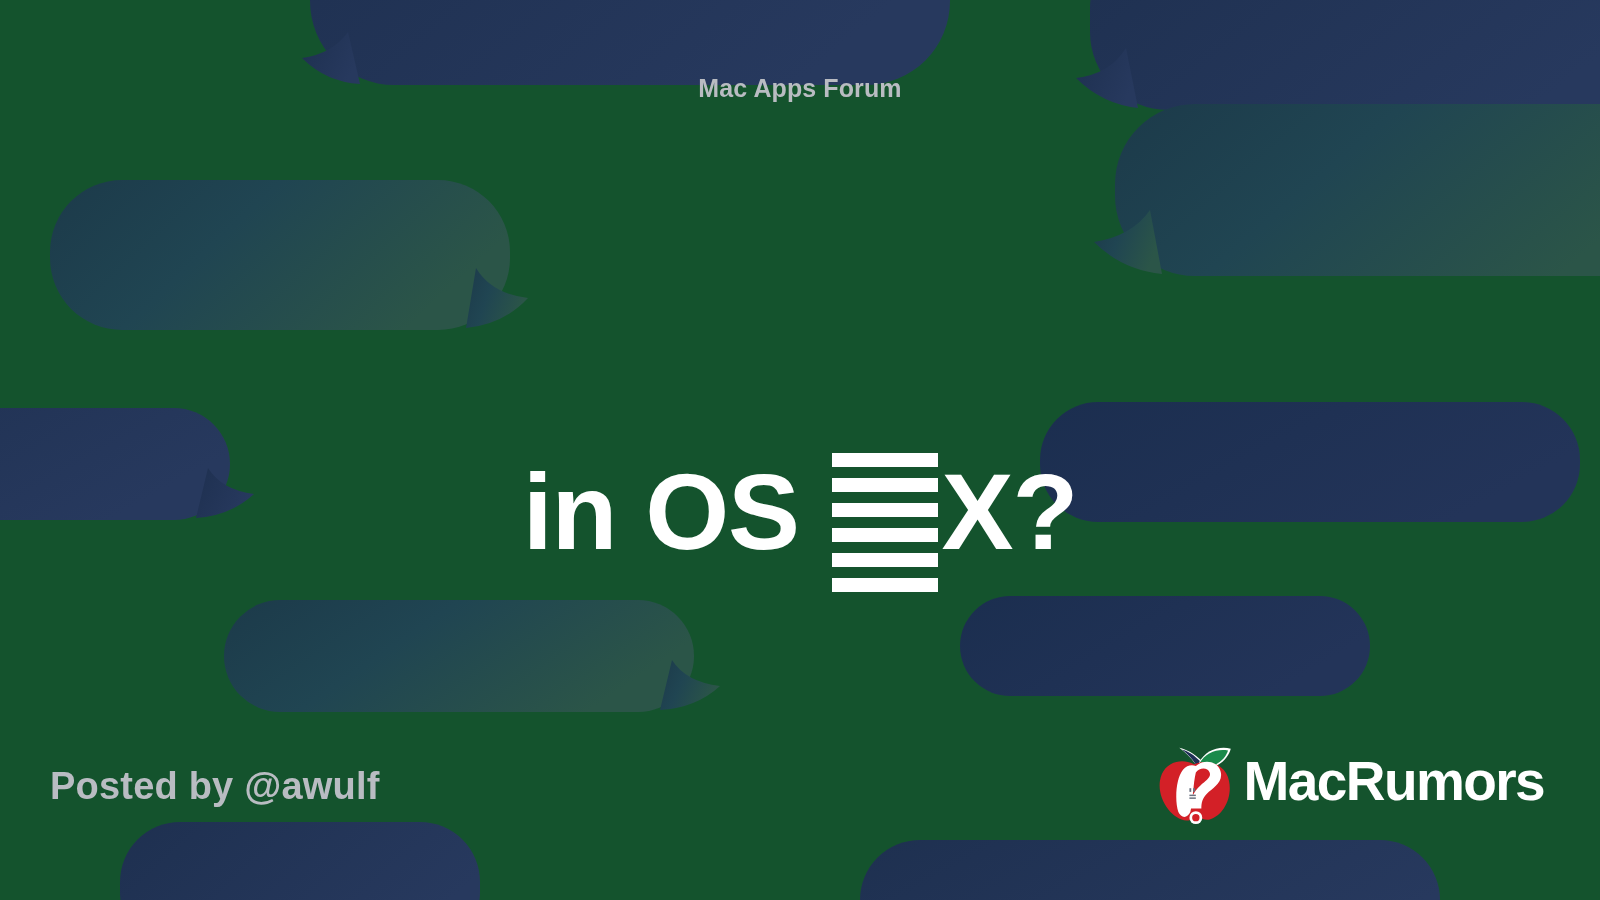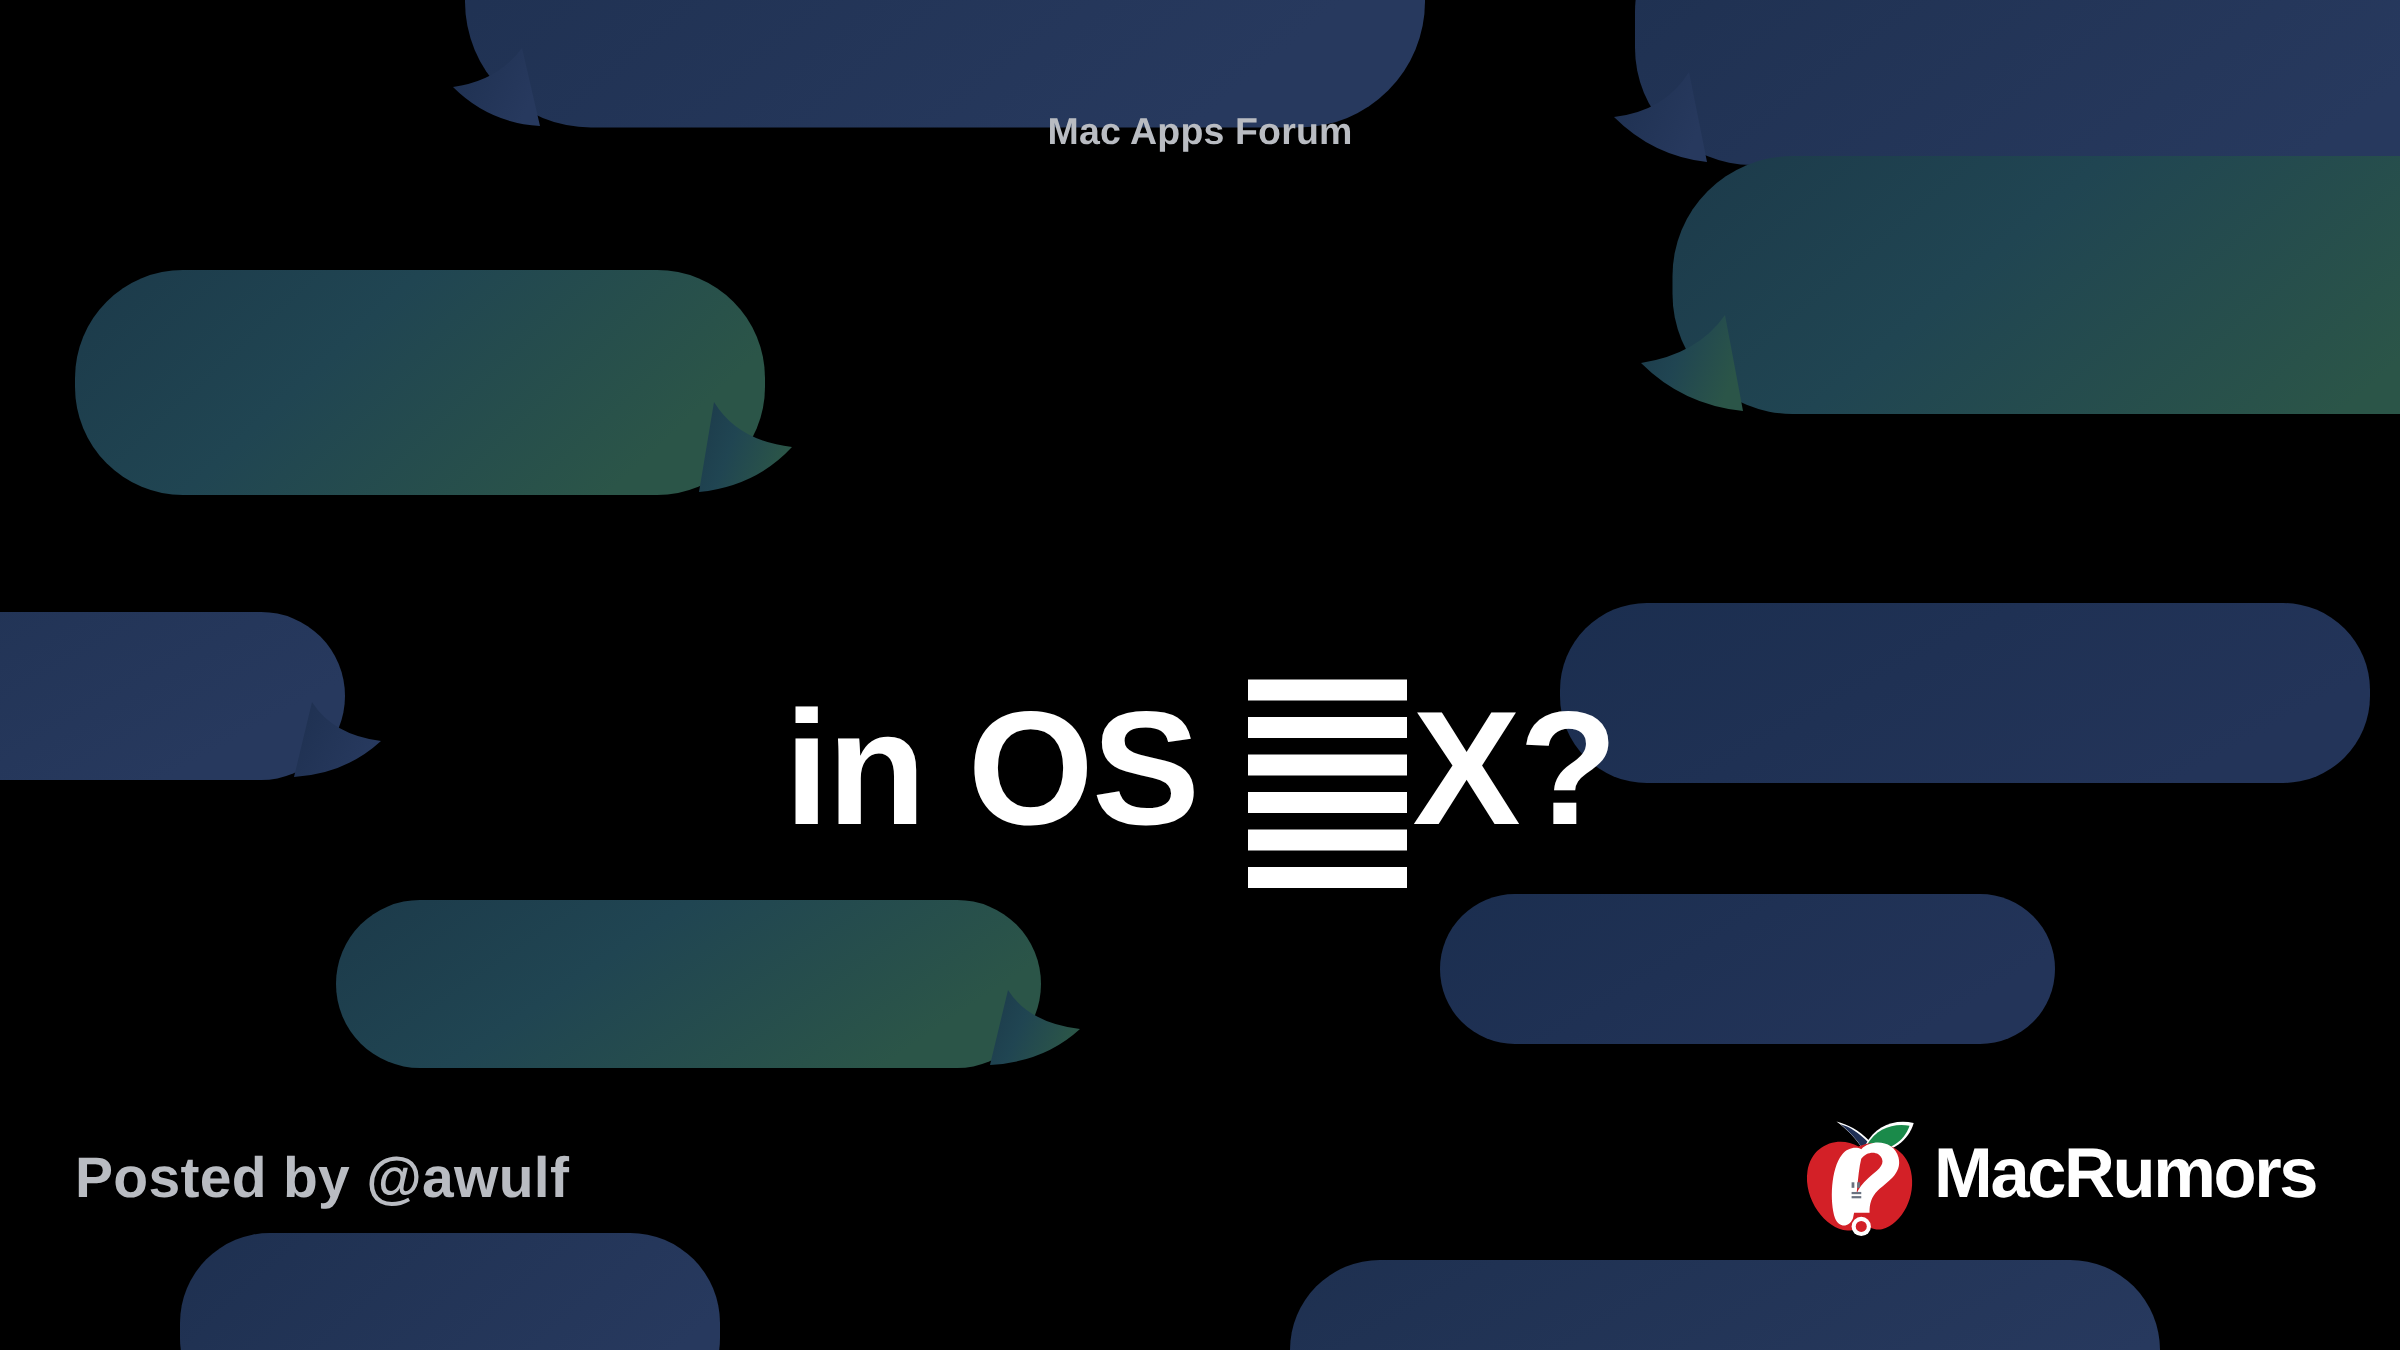--- a/index.html
+++ b/index.html
@@ -6,21 +6,21 @@
   html, body { width:1600px; height:900px; overflow:hidden; }
   body {
     font-family: "Liberation Sans", sans-serif;
     background: #16294a;
     position: relative;
   }
 
   #share-card {
     position:absolute; inset:0;
     width:1600px; height:900px;
-    background:#000000;
+    background:#14532d;
     overflow:hidden;
   }
 
   
   #bubble-layer {
     position:absolute; inset:0;
     width:1600px; height:900px;
     pointer-events:none;
   }
 
@@ -86,21 +86,21 @@
   
   #brand-logo {
     position:absolute;
     right:56px; top:733px;
     display:flex;
     align-items:center;
     gap:4px;
   }
   #brand-apple-icon { display:block; width:92px; height:92px; }
   #brand-wordmark {
-    font-size:47px;
+    font-size:55px;
     font-weight:bold;
     color:#ffffff;
     letter-spacing:-1.6px;
     line-height:1;
     position:relative;
     top:2px;
   }
 </style>
 </head>
 <body>

